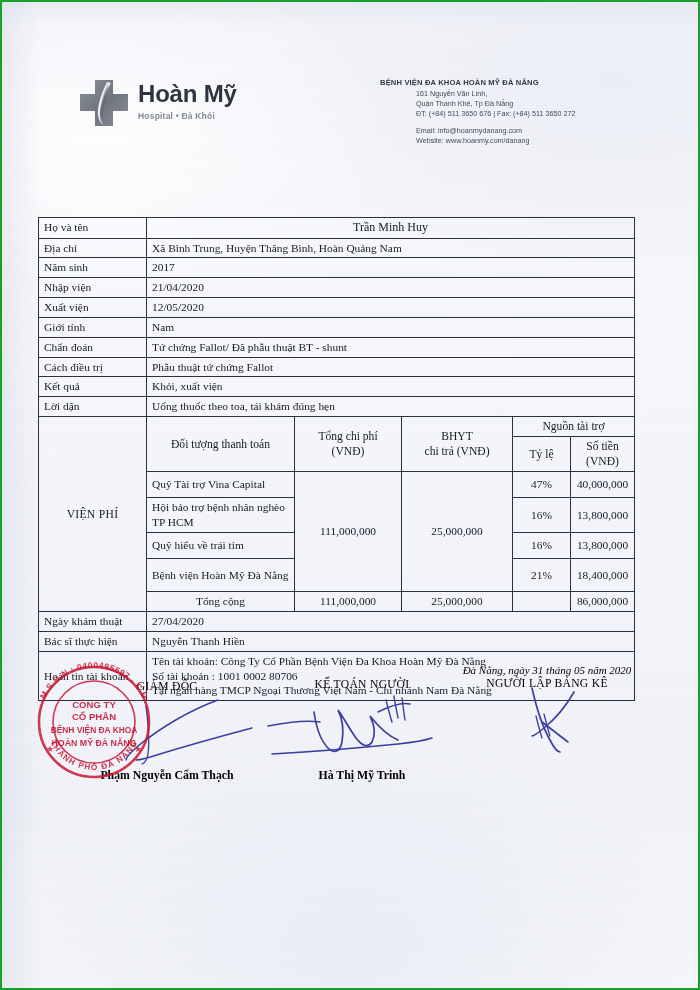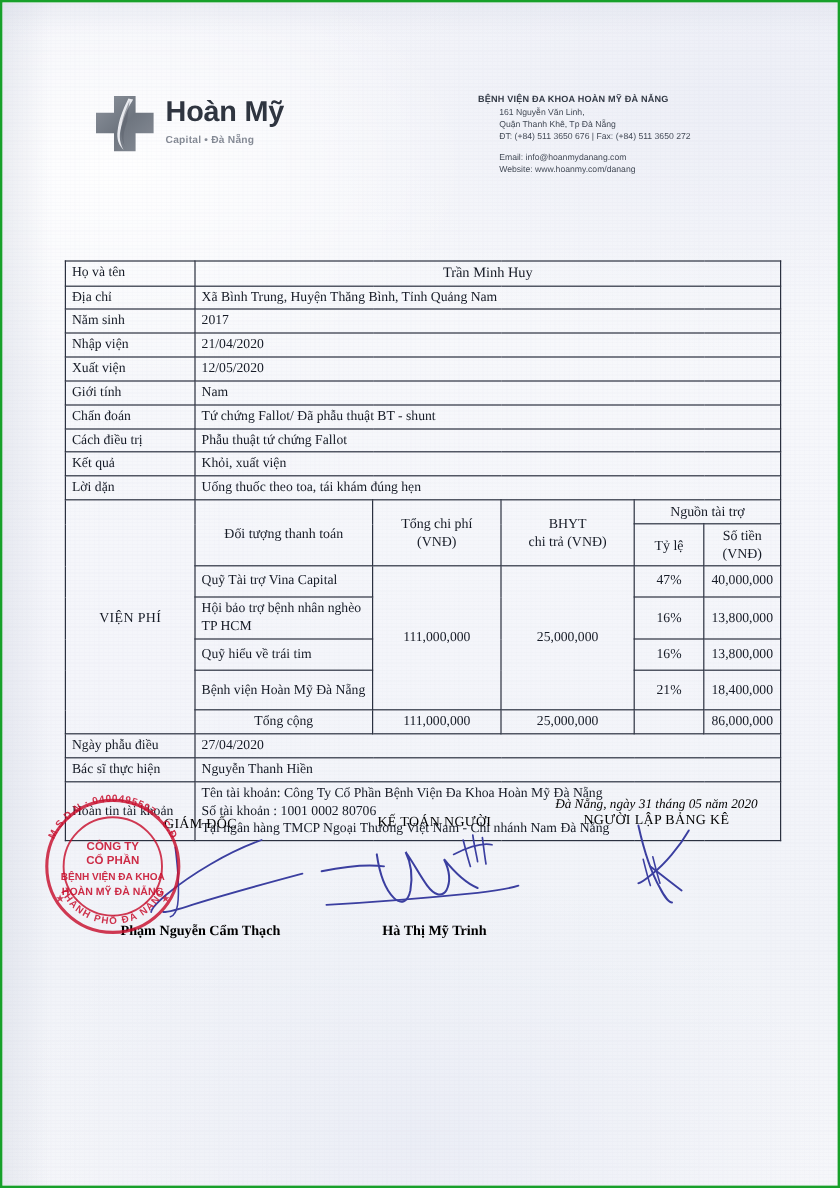--- a/index.html
+++ b/index.html
@@ -95,21 +95,20 @@
     left: 378px;
     top: 14px;
     font-family: "Liberation Sans", sans-serif;
     color: #333a46;
   }
   .contact-name {
     font-size: 7.6px;
     font-weight: bold;
     letter-spacing: 0.15px;
     margin-bottom: 2px;
-    text-align: center;
   }
   .contact-line {
     font-size: 7.2px;
     line-height: 1.42;
     color: #444b57;
     margin-left: 36px;
   }
   .contact-gap { height: 6px; }
 
   
@@ -120,21 +119,21 @@
     text-align: center;
     font-size: 14px;
     font-weight: bold;
     letter-spacing: 0.45px;
     color: #1c2230;
   }
 
   
   .sheet {
     position: absolute;
-    left: 52px;
+    left: 36px;
     top: 215px;
     width: 596px;
   }
   table.grid {
     width: 100%;
     border-collapse: collapse;
     table-layout: fixed;
     font-size: 11.4px;
     color: #161b26;
   }
@@ -247,21 +246,21 @@
               <stop offset="100%" stop-color="#888e98"></stop>
             </linearGradient>
           </defs>
           <path d="M17 2 h18 v14 h15 v17 h-15 v15 h-18 v-15 h-15 v-17 h15 z" fill="url(#gmet)"></path>
           <path d="M29 4 C24 14, 21 22, 20 31 C19 38, 21 43, 25 47 C21 40, 21 33, 24 25 C26 18, 29 11, 33 5 Z" fill="#f2f3f7" opacity="0.92"></path>
           <path d="M30 6 C26 15, 23 23, 23 31 C23 36, 24 40, 26 44 C24 38, 25 31, 28 23 Z" fill="#5c636d" opacity="0.55"></path>
         </svg>
       </div>
       <div class="logo-words">
         <div class="logo-name">Hoàn Mỹ</div>
-        <div class="logo-tagline">Capital • Đà Nẵng</div>
+        <div class="logo-tagline">Hospital • Đà Khỏi</div>
       </div>
     </div>
 
     <div class="contact-block">
       <div class="contact-name">BỆNH VIỆN ĐA KHOA HOÀN MỸ ĐÀ NẴNG</div>
       <div class="contact-line">161 Nguyễn Văn Linh,</div>
       <div class="contact-line">Quận Thanh Khê, Tp Đà Nẵng</div>
       <div class="contact-line">ĐT: (+84) 511 3650 676  |  Fax: (+84) 511 3650 272</div>
       <div class="contact-gap"></div>
       <div class="contact-line">Email:  info@hoanmydanang.com</div>
@@ -281,21 +280,21 @@
         <col style="width:64px">
       </colgroup>
       <tbody>
 
         <tr class="row-h">
           <td class="lbl">Họ và tên</td>
           <td colspan="5" class="name-cell">Trần Minh Huy</td>
         </tr>
         <tr class="row-h">
           <td class="lbl">Địa chỉ</td>
-          <td colspan="5" class="val-pad">Xã Bình Trung, Huyện Thăng Bình, Tỉnh Quảng Nam</td>
+          <td colspan="5" class="val-pad">Xã Bình Trung, Huyện Thăng Bình, Hoàn Quảng Nam</td>
         </tr>
         <tr class="row-h">
           <td class="lbl">Năm sinh</td>
           <td colspan="5">2017</td>
         </tr>
         <tr class="row-h">
           <td class="lbl">Nhập viện</td>
           <td colspan="5">21/04/2020</td>
         </tr>
         <tr class="row-h">
@@ -370,21 +369,21 @@
 
         <tr class="row-h">
           <td class="center bold">Tổng cộng</td>
           <td class="center bold">111,000,000</td>
           <td class="center bold">25,000,000</td>
           <td class="center bold"></td>
           <td class="center bold">86,000,000</td>
         </tr>
 
         <tr class="row-h">
-          <td class="lbl">Ngày phẫu điều</td>
+          <td class="lbl">Ngày khám thuật</td>
           <td colspan="5">27/04/2020</td>
         </tr>
         <tr class="row-h">
           <td class="lbl">Bác sĩ thực hiện</td>
           <td colspan="5">Nguyễn Thanh Hiền</td>
         </tr>
 
         <tr>
           <td class="lbl acct-lbl">Hoàn tin tài khoản</td>
           <td colspan="5" class="acct-cell">

